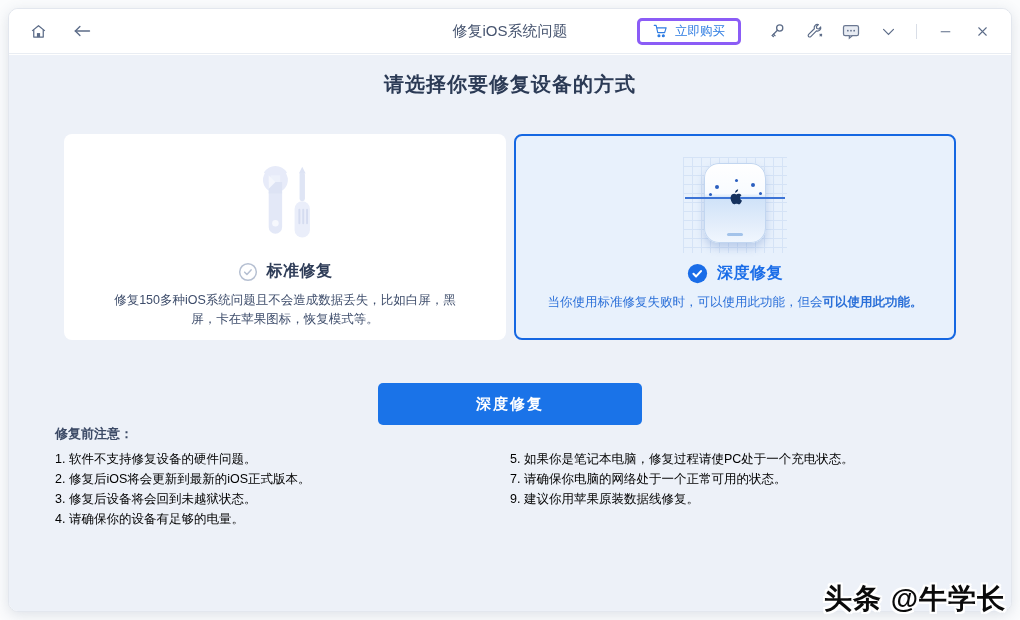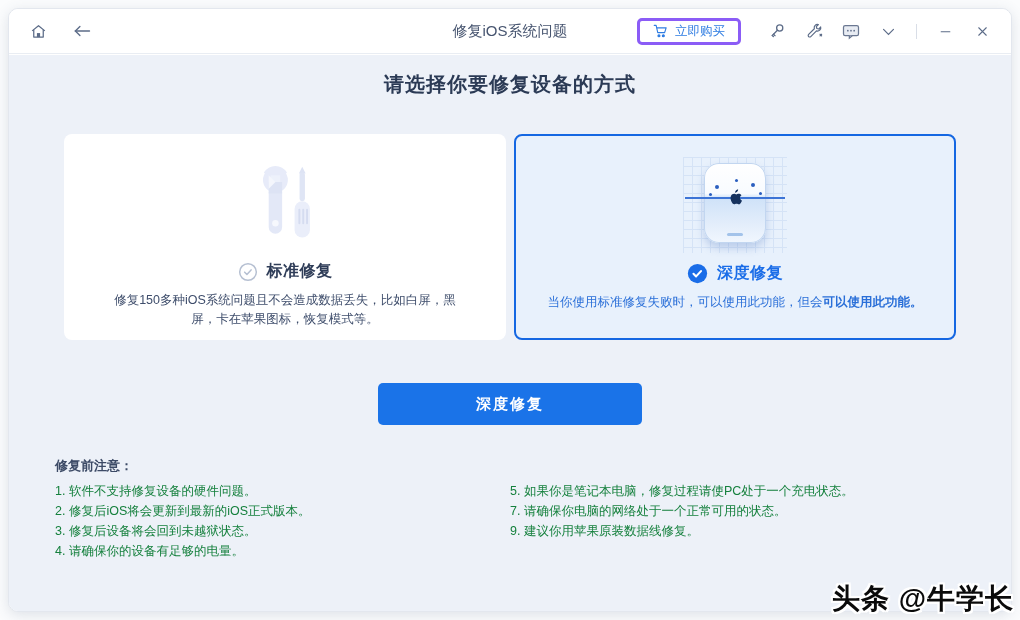--- a/index.html
+++ b/index.html
@@ -57,28 +57,28 @@
   .home-bar { position:absolute; left:52px; top:78px; width:16px; height:3px; border-radius:2px; background:#a3c3ea; }
   .dot { position:absolute; border-radius:50%; background:#2b5fc0; }
 
   
   .primary-btn { display:block; margin:43px auto 0; width:264px; height:42px;
                  background:#1a73e8; color:#fff; font-size:15px; font-weight:bold;
                  letter-spacing:2px; border:none; border-radius:5px; cursor:pointer;
                  font-family:inherit; }
 
   
-  .notes { margin-top:32px; padding:0 46px; }
+  .notes { padding:0 46px; }
   .notes-heading { font-size:13px; font-weight:bold; color:#3c4a66; }
   .notes-cols { display:flex; margin-top:9px; }
   .notes-col { width:464px; }
-  .note-item { font-size:12.5px; color:#15803d; line-height:14px; margin-bottom:6px; }
-
-  
-  .watermark { position:absolute; right:6px; bottom:2px; font-size:28px; font-weight:bold;
+  .note-item { font-size:12.5px; color:#000000; line-height:14px; margin-bottom:6px; }
+
+  
+  .watermark { position:absolute; right:14px; bottom:2px; font-size:28px; font-weight:bold;
                color:#0a0a0a; letter-spacing:1px;
                text-shadow:-2px -2px 0 #fff, 2px -2px 0 #fff, -2px 2px 0 #fff, 2px 2px 0 #fff,
                            0 -2px 0 #fff, 0 2px 0 #fff, -2px 0 0 #fff, 2px 0 0 #fff; }
   svg { display:block; }
 </style>
 </head>
 <body>
 
 <div class="canvas">
   <div class="window">

